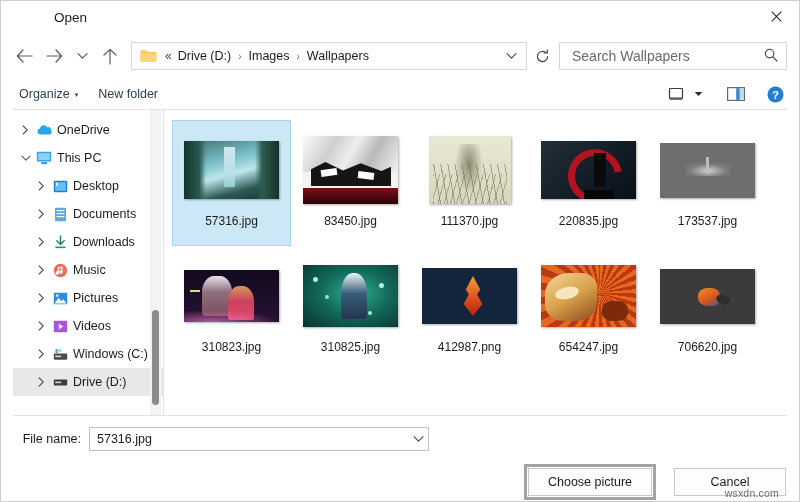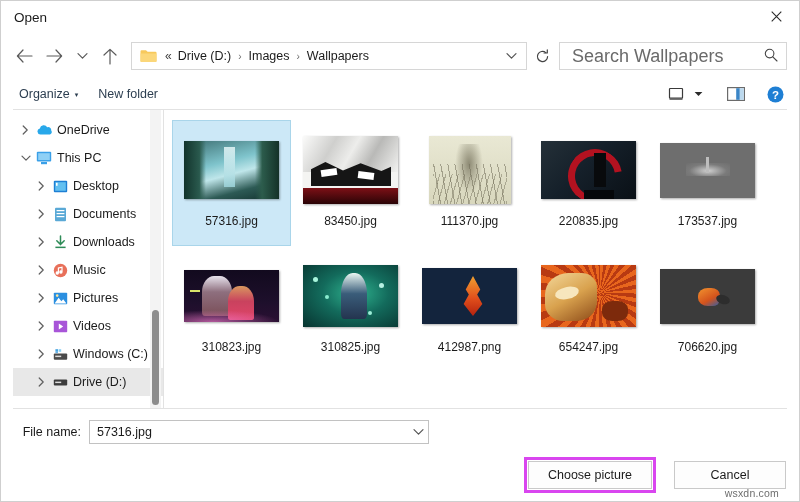--- a/index.html
+++ b/index.html
@@ -29,20 +29,21 @@
   }
 
   
   .titlebar {
     height: 32px;
     flex: 0 0 32px;
     display: flex;
     align-items: center;
     background: #ffffff;
     position: relative;
+    margin-left: 40px;
   }
   .title-text {
     margin-left: 13px;
     font-size: 13.5px;
     color: #1b1b1b;
   }
   .close-btn {
     position: absolute;
     right: 0; top: 0;
     width: 46px; height: 31px;
@@ -132,21 +133,21 @@
     align-items: center;
     padding: 0 8px 0 10px;
     box-sizing: border-box;
     margin-left: 2px;
   }
   .searchbox input {
     flex: 1 1 auto;
     border: none;
     outline: none;
     font-family: "Liberation Sans", sans-serif;
-    font-size: 18px;
+    font-size: 14px;
     color: #1d4ed8;
     background: transparent;
     min-width: 0;
   }
   .searchbox input::placeholder { color: #6a6a6a; }
 
   
   .cmdbar {
     height: 30px;
     flex: 0 0 30px;
@@ -297,21 +298,21 @@
     color: #1b1b1b;
     text-align: center;
     line-height: 16px;
     padding: 0 2px;
     white-space: nowrap;
   }
 
   
   .footer {
     flex: 0 0 auto;
-    padding: 10px 12px 10px 12px;
+    padding: 10px 12px 3px 12px;
     box-sizing: border-box;
   }
   .row1 {
     display: flex;
     align-items: center;
     height: 26px;
   }
   .fn-label {
     font-size: 12.5px;
     color: #1b1b1b;
@@ -380,21 +381,21 @@
     background: #fdfdfd;
     font-size: 12.5px;
     color: #1b1b1b;
     display: flex;
     align-items: center;
     justify-content: center;
     cursor: default;
     box-sizing: border-box;
   }
   .btn-hl-wrap {
-    border: 3px solid #d946ef;
+    border: 3px solid #a3a3a3;
     padding: 1px;
     margin-right: 18px;
     display: inline-flex;
   }
   .btn-hl-wrap .btn {
     min-width: 124px;
   }
   .watermark {
     position: absolute;
     right: 20px;

